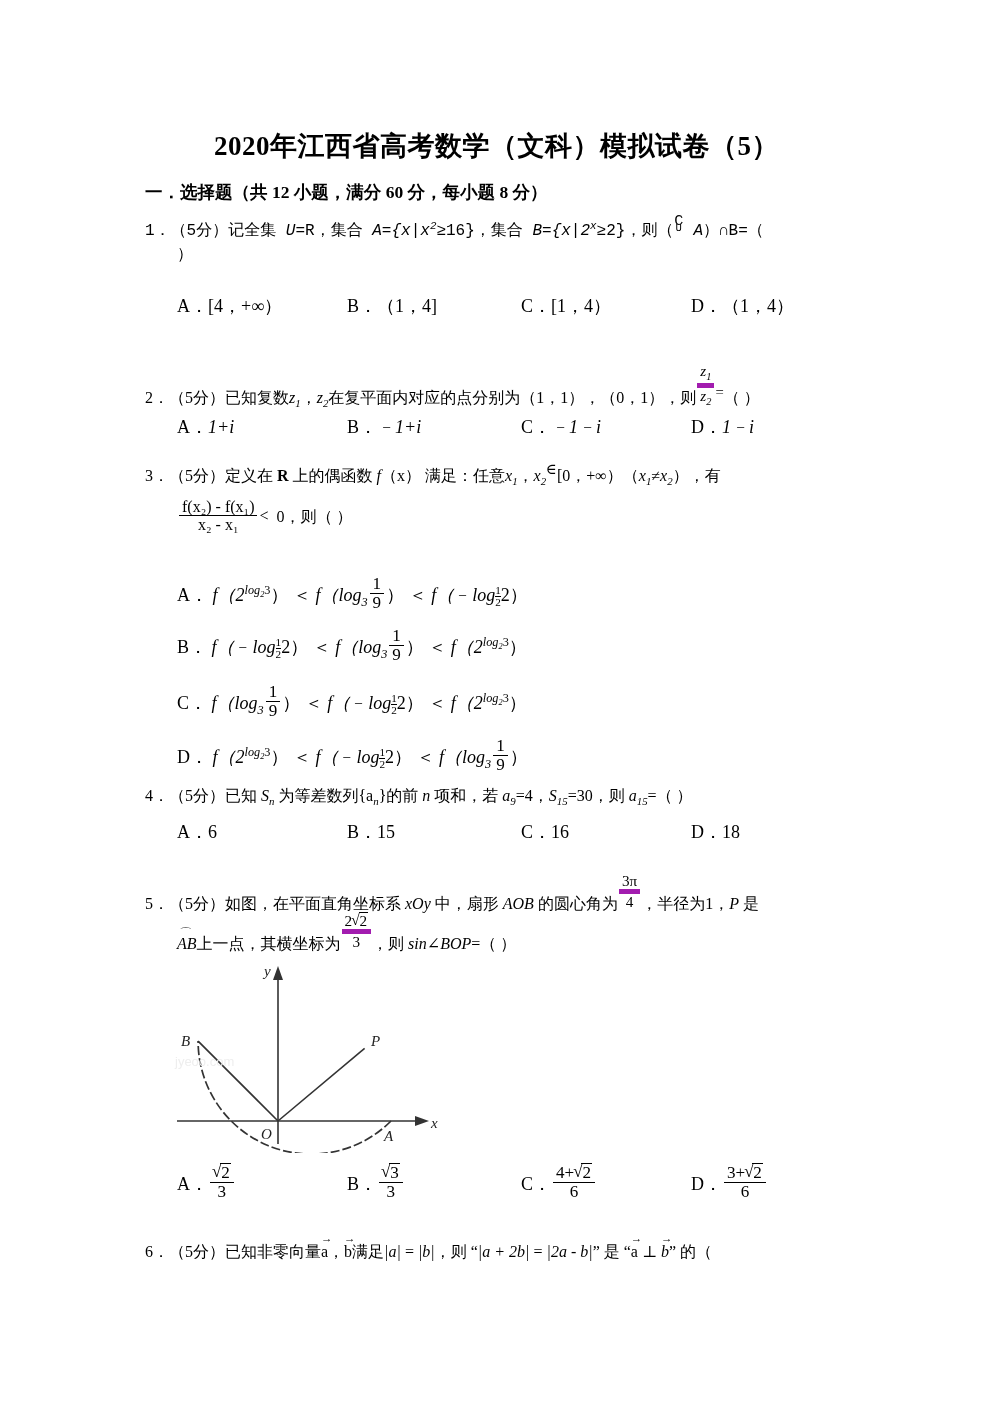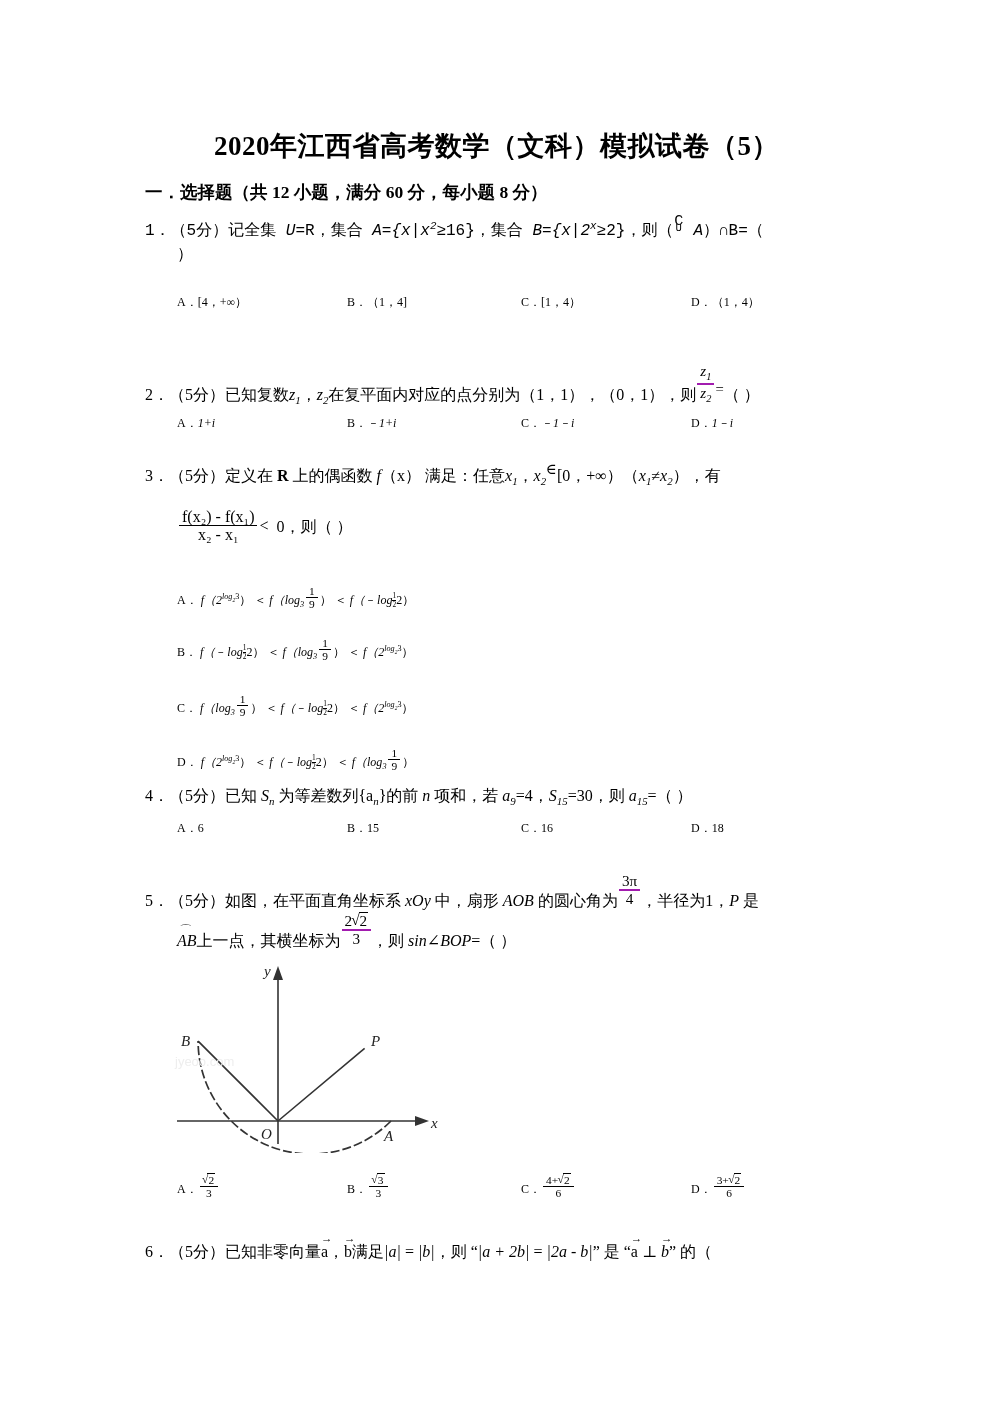--- a/index.html
+++ b/index.html
@@ -42,21 +42,21 @@
     position: absolute;
     left: 145px;
     width: 730px;
     font-size: 16px;
     line-height: 1.5;
   }
   .opts {
     position: absolute;
     left: 145px;
     width: 740px;
-    font-size: 12px;
+    font-size: 18px;
     text-decoration: underline;
   }
   .opt {
     position: absolute;
     white-space: nowrap;
   }
   .oa { left: 32px; }
   .ob { left: 202px; }
   .oc { left: 376px; }
   .od { left: 546px; }
@@ -72,37 +72,36 @@
     vertical-align: -0.42em;
     text-align: center;
     font-size: 0.95em;
     line-height: 1.08;
     margin: 0 2px;
   }
   .frac .num {
     display: block;
     border-bottom: 1px solid #000;
     padding: 0 3px;
-    margin-top: 10px;
   }
   .frac .den {
     display: block;
     padding: 0 3px;
   }
   .frac.big { vertical-align: -0.5em; font-size: 1em; }
   
   .fracup {
     display: inline-block;
     vertical-align: 0.15em;
     text-align: center;
     line-height: 1.05;
     font-size: 0.95em;
     margin: 0 1px;
   }
-  .fracup .num { display: block; border-bottom: 2px solid #a21caf; padding: 0 3px; }
+  .fracup .num { display: block; border-bottom: 5px solid #a21caf; padding: 0 3px; }
   .fracup .den { display: block; padding: 0 3px; }
 
   
   .subfrac {
     display: inline-block;
     vertical-align: -0.45em;
     font-size: 0.62em;
     text-align: center;
     line-height: 1;
   }

